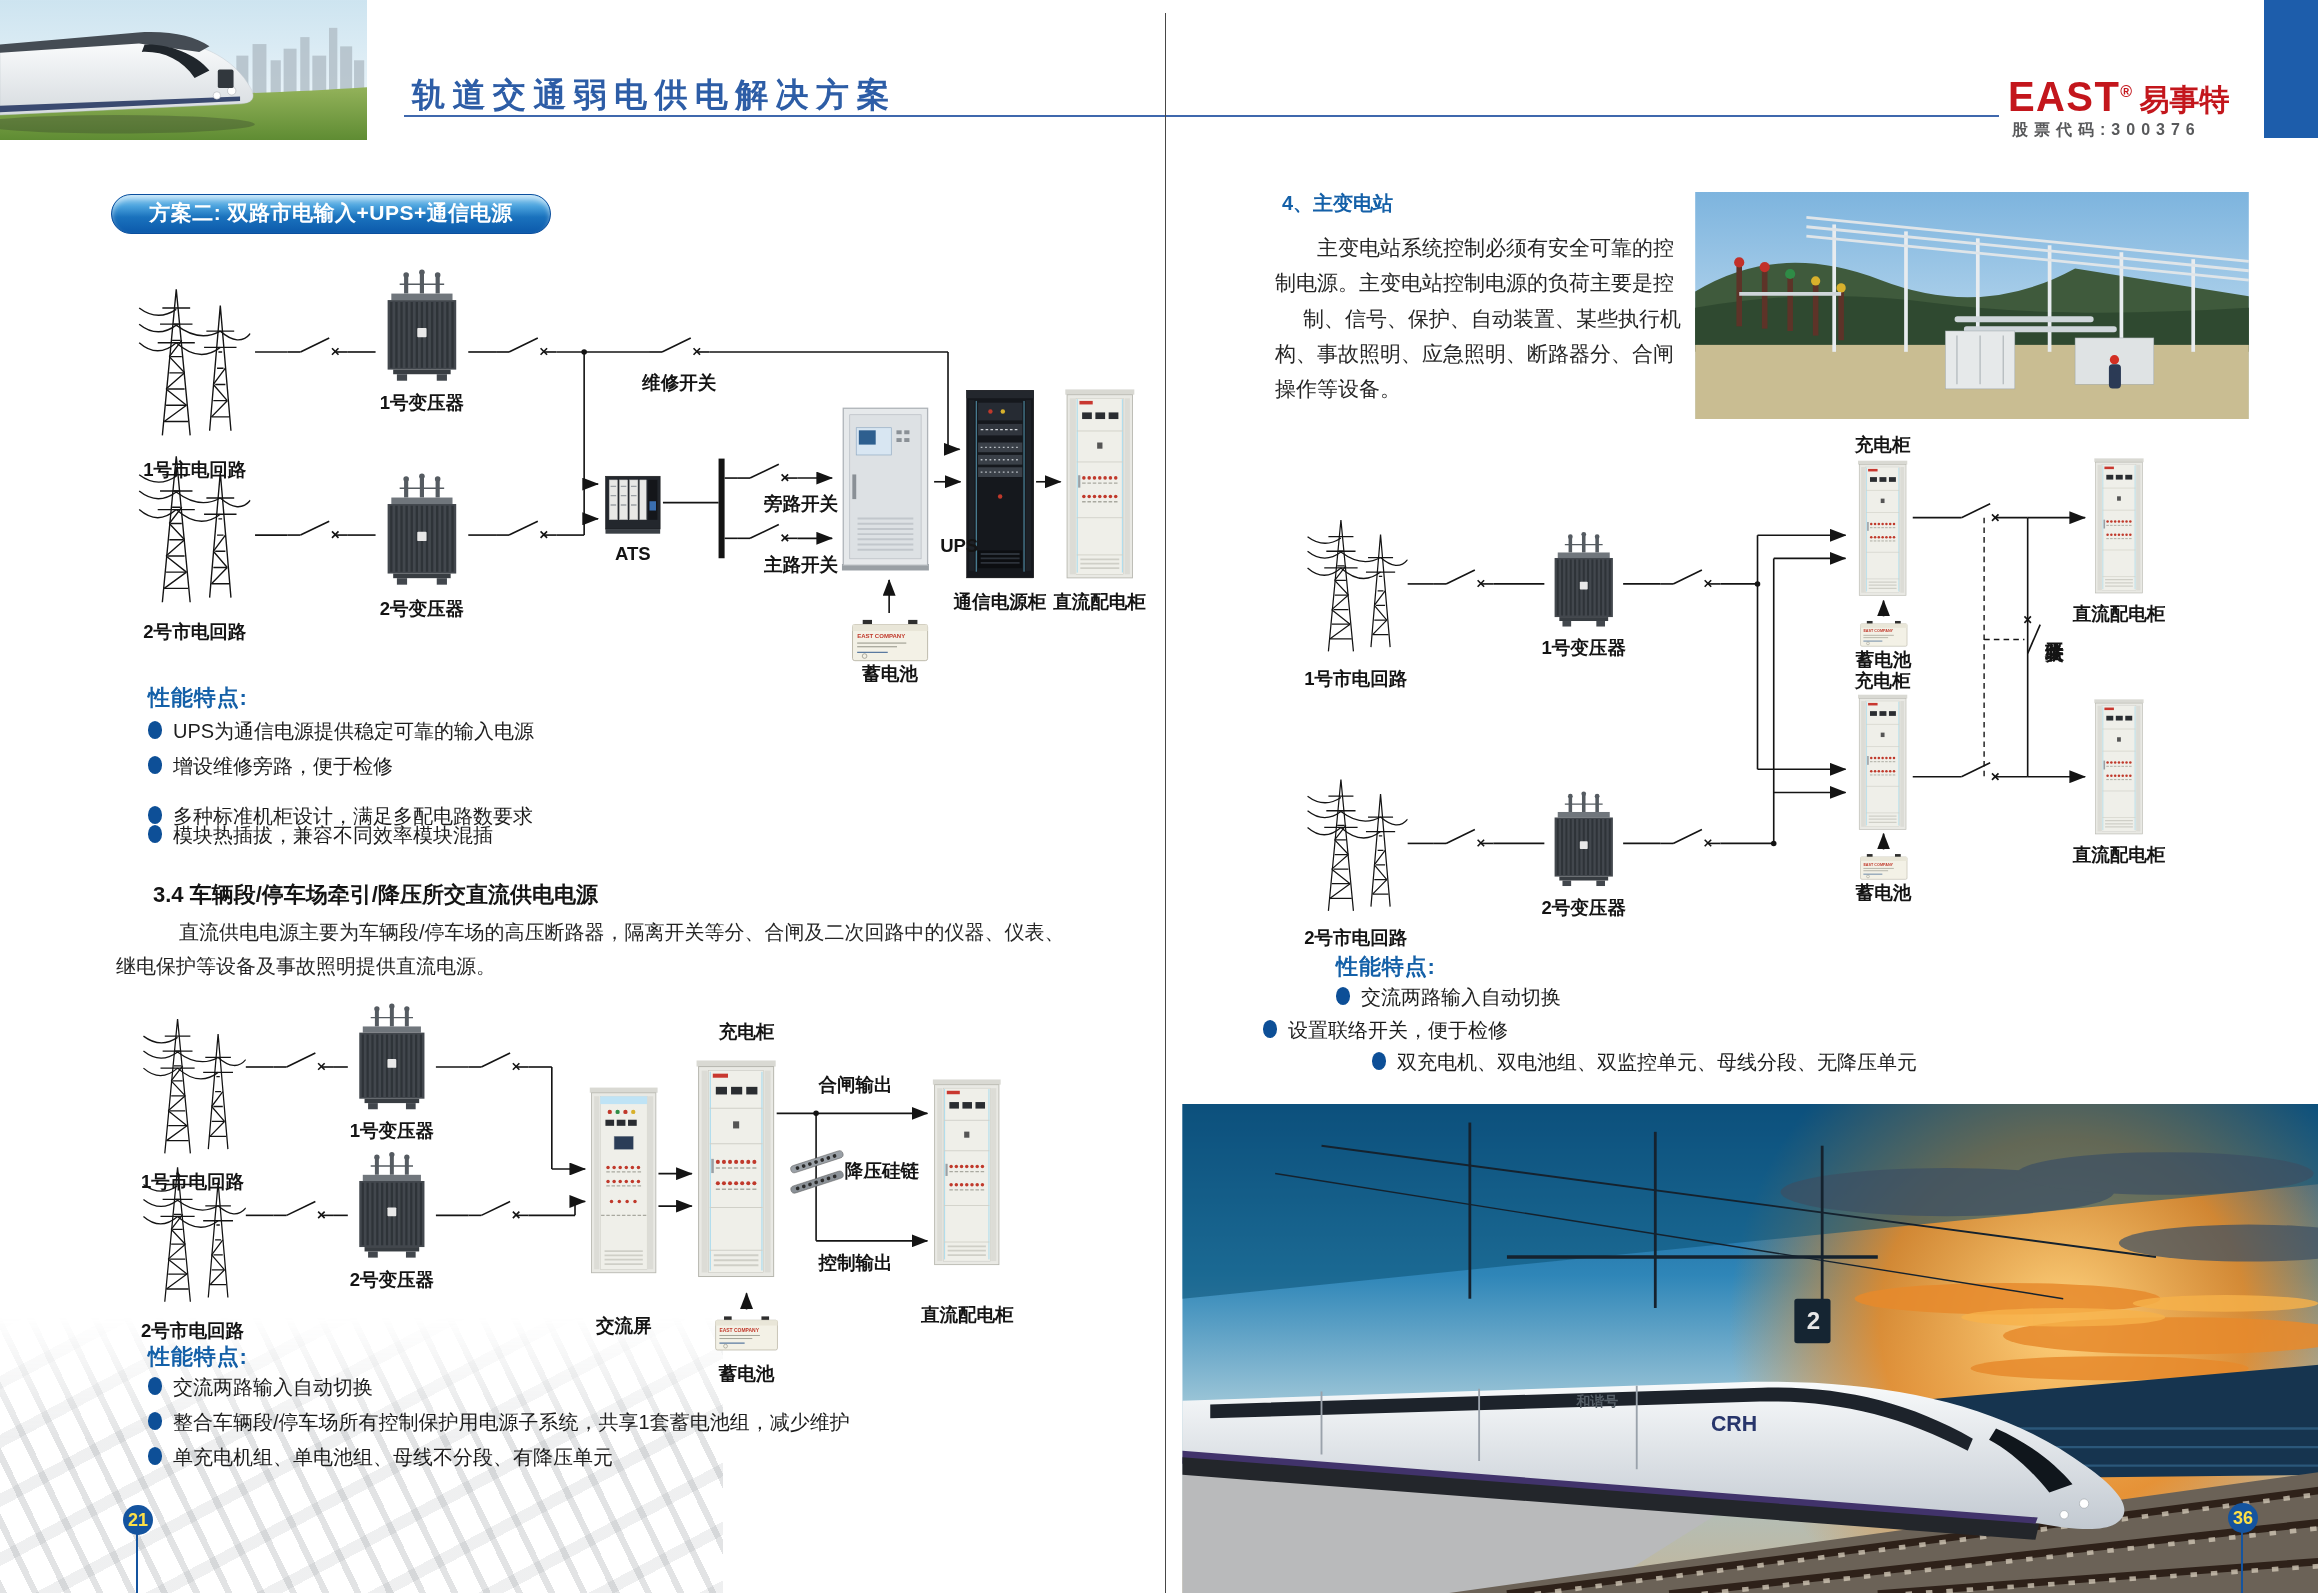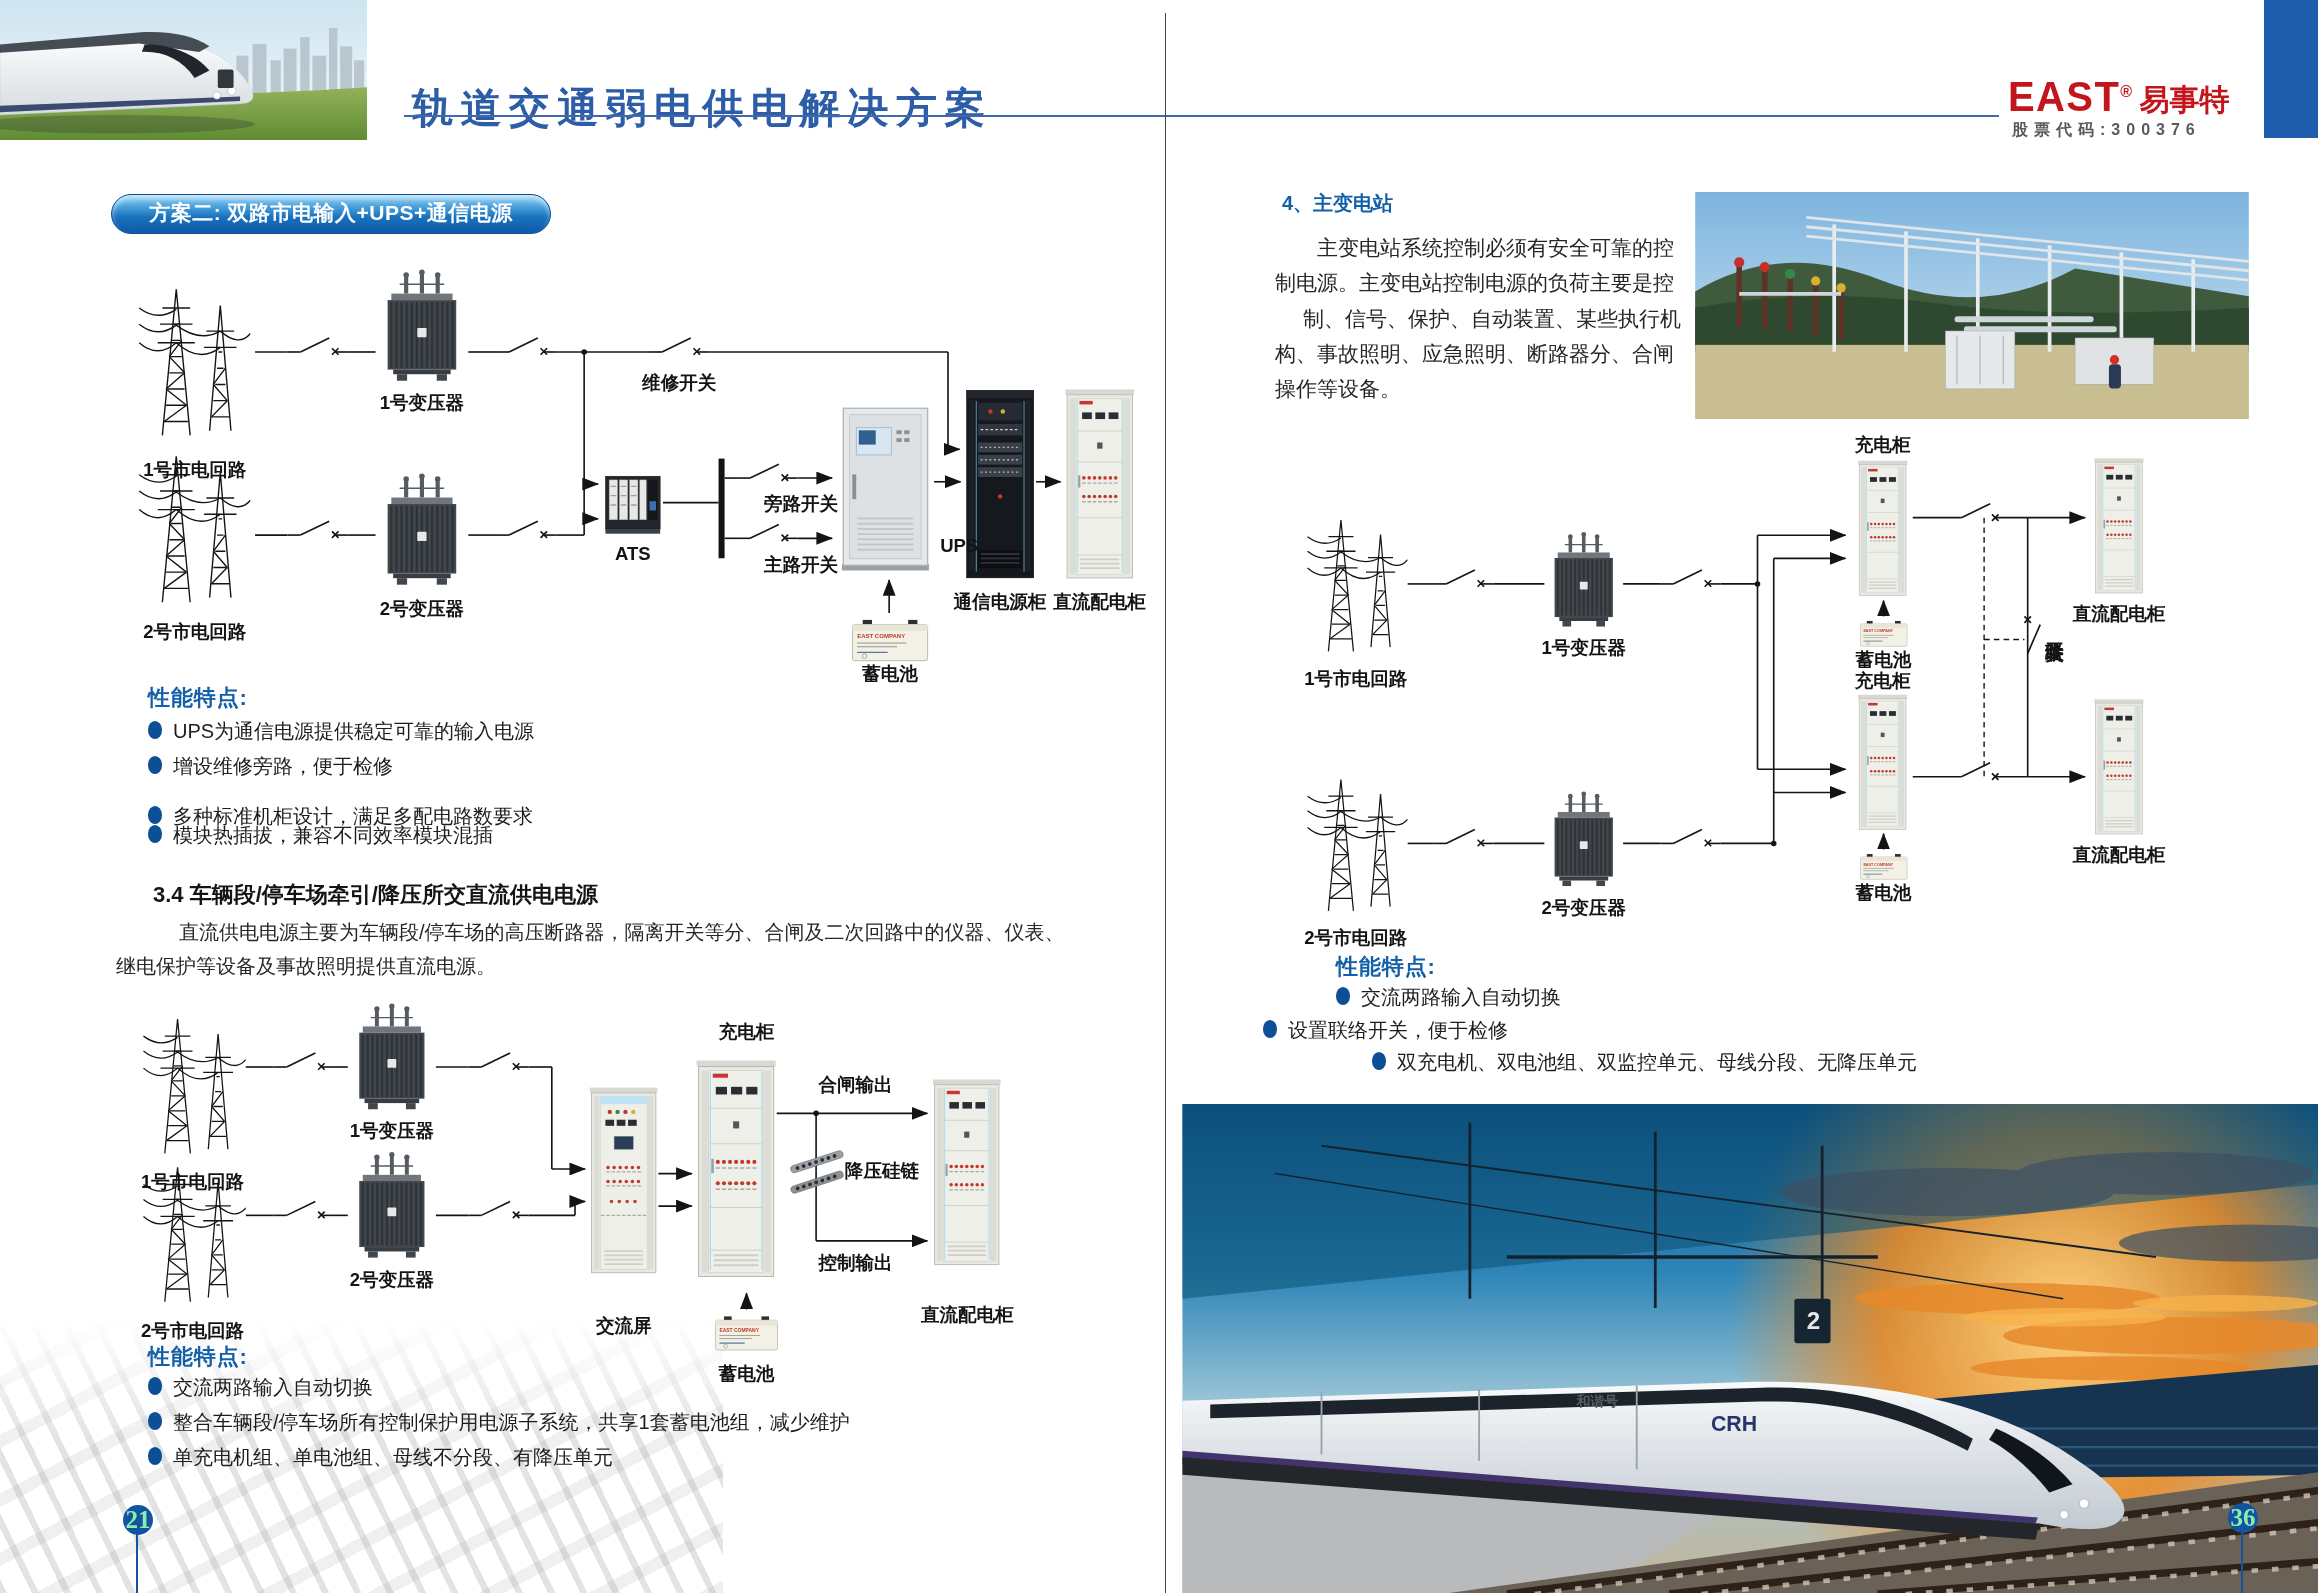--- a/index.html
+++ b/index.html
@@ -15,21 +15,21 @@
   .wire{stroke:#141414;stroke-width:3.5;fill:none;}
   .wire-dash{stroke:#141414;stroke-width:3;fill:none;stroke-dasharray:12 9;}
 
   .rail-bg{left:0;top:1317px;width:723px;height:277px;
     background:
       repeating-linear-gradient(64deg, rgba(110,116,122,.20) 0 6.5px, rgba(255,255,255,0) 6.5px 29px),
       repeating-linear-gradient(152deg, rgba(130,136,142,.13) 0 12px, rgba(255,255,255,0) 12px 52px);
     -webkit-mask:linear-gradient(to top,#000 55%,transparent);
     mask:linear-gradient(to top,#000 55%,transparent);}
 
-  .page-title{left:412px;top:73px;font-size:41px;font-weight:700;color:#2d5da6;letter-spacing:7.4px;white-space:nowrap;margin-top:8px;}
+  .page-title{left:412px;top:73px;font-size:33px;font-weight:700;color:#2d5da6;letter-spacing:7.4px;white-space:nowrap;}
   .head-rule{left:404px;top:115px;width:1595px;height:2.3px;background:#3f68ad;}
   .divider{left:1165px;top:13px;width:1.4px;height:1581px;background:#474747;}
   .blue-block{left:2264px;top:0;width:69px;height:138px;background:#1d5dab;}
 
   .brand{left:2008px;top:74px;white-space:nowrap;}
   .brand .east{font-size:40px;font-weight:900;color:#c3161c;letter-spacing:1.4px;display:inline-block;transform:scaleY(1.04);}
   .brand .reg{font-size:16px;color:#c3161c;vertical-align:13px;font-weight:700;}
   .brand .cn{font-size:30px;font-weight:700;color:#c3161c;margin-left:7.4px;font-family:"Liberation Serif","DejaVu Serif",serif;}
   .stock{left:2012px;top:120px;font-size:16px;color:#58595b;letter-spacing:6px;font-weight:600;}
 
@@ -42,22 +42,22 @@
   .bullet-row{display:flex;align-items:flex-start;}
   .bullet-dot{flex:none;width:14px;height:17.6px;border-radius:50%;background:#0d4f97;margin:2.3px 11px 0 0;}
   .bullet-text{font-size:20px;color:#1d1d1d;font-weight:500;line-height:1.25;white-space:nowrap;}
 
   .sec34-h{left:153px;top:880px;font-size:22px;font-weight:800;color:#141414;}
   .body-line{font-size:20px;color:#262626;font-weight:500;white-space:nowrap;}
 
   .sec4-h{left:1282px;top:190px;font-size:20px;font-weight:700;color:#1460a8;}
   .para-line{left:1275px;font-size:21px;color:#262626;font-weight:500;white-space:nowrap;}
 
-  .badge{width:30px;height:30px;border-radius:50%;background:#14549f;color:#86efac;
-    font-size:25px;font-weight:700;display:flex;align-items:center;justify-content:center;font-family:Liberation Serif, serif;}
+  .badge{width:30px;height:30px;border-radius:50%;background:#14549f;color:#fde047;
+    font-size:18px;font-weight:700;display:flex;align-items:center;justify-content:center;}
   .badge-line{width:1.9px;background:#14549f;}
 
   .photo-frame{overflow:hidden;}
 </style>
 </head>
 <body>
 
 <svg width="0" height="0" style="position:absolute" aria-hidden="true">
   <defs>
     <marker id="arr" viewBox="0 0 36 28" markerWidth="36" markerHeight="28" refX="34" refY="14" orient="auto" markerUnits="userSpaceOnUse">

